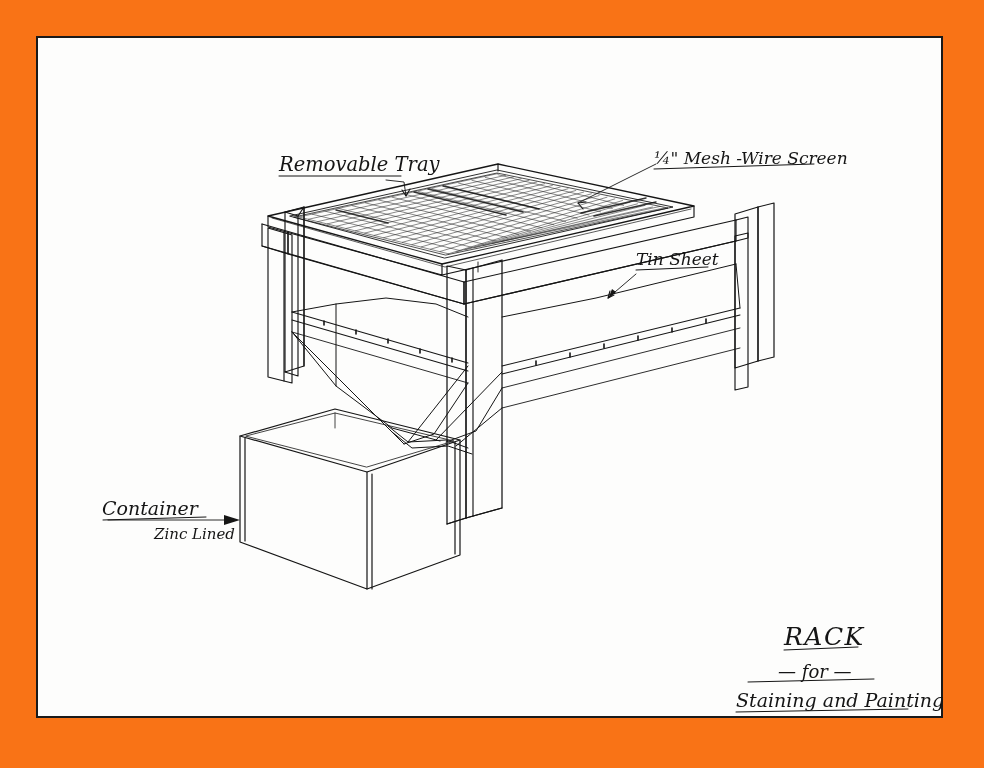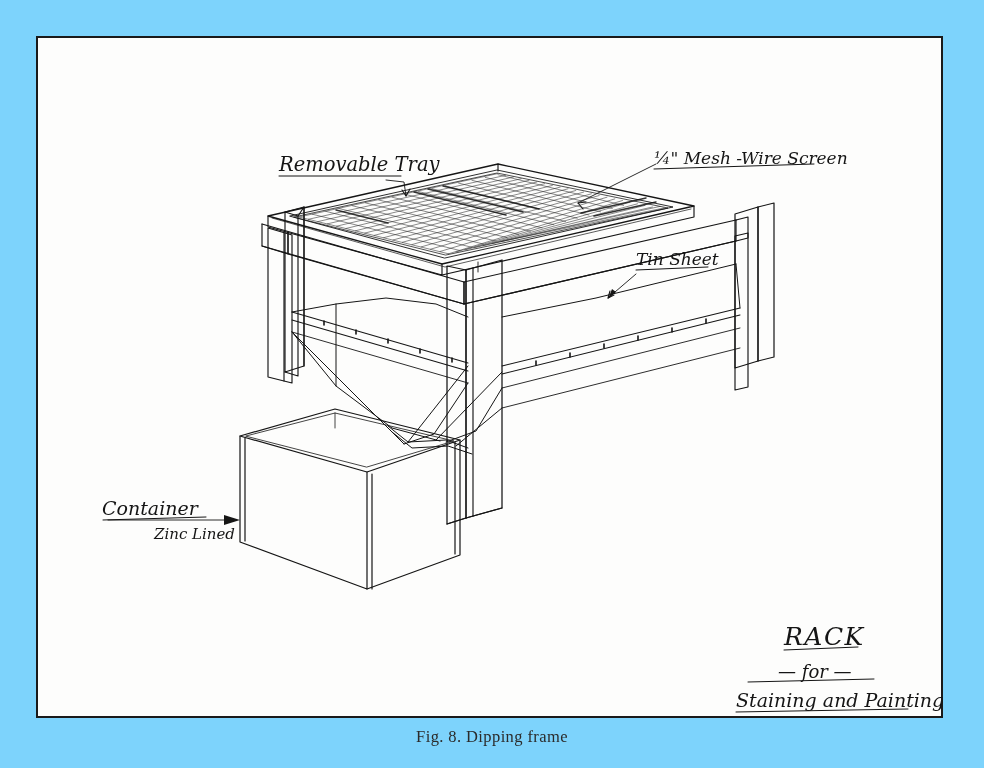--- a/index.html
+++ b/index.html
@@ -12,21 +12,21 @@
     height: 768px;
     font-family: "Liberation Serif", serif;
     overflow: hidden;
     position: relative;
   }
   #page {
     position: absolute;
     left: 0; top: 0;
     width: 984px;
     height: 768px;
-    background: #7dd3fc;
+    background: #f97316;
   }
   #plate-border {
     position: absolute;
     left: 36px;
     top: 36px;
     width: 907px;
     height: 682px;
     border: 2.5px solid #1a1a1a;
     box-sizing: border-box;
     background: #fdfdfc;
@@ -298,15 +298,14 @@
     <g>
       <text class="hand" x="748" y="609" font-size="25" letter-spacing="1.5">RACK</text>
 
       <text class="hand" x="742" y="642" font-size="18">— for —</text>
 
       <text class="hand" x="700" y="671" font-size="19">Staining and Painting</text>
     </g>
 
   </svg>
 
-  <div id="caption">Fig. 8.   Dipping frame</div>
 
 </div>
 
 </body></html>

